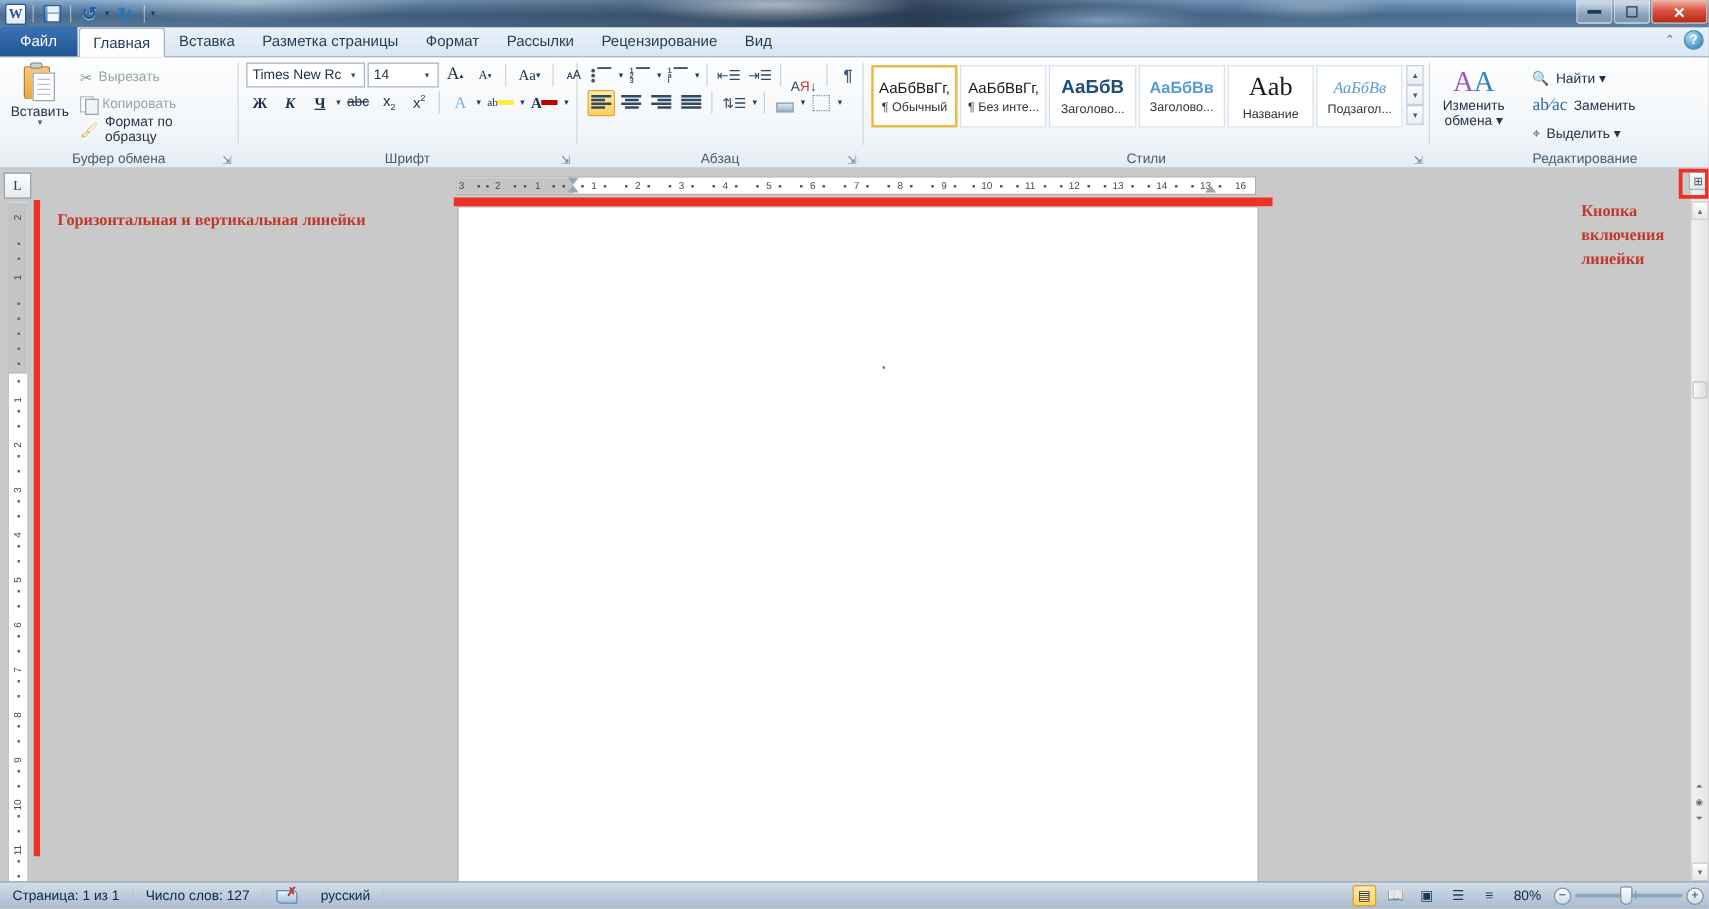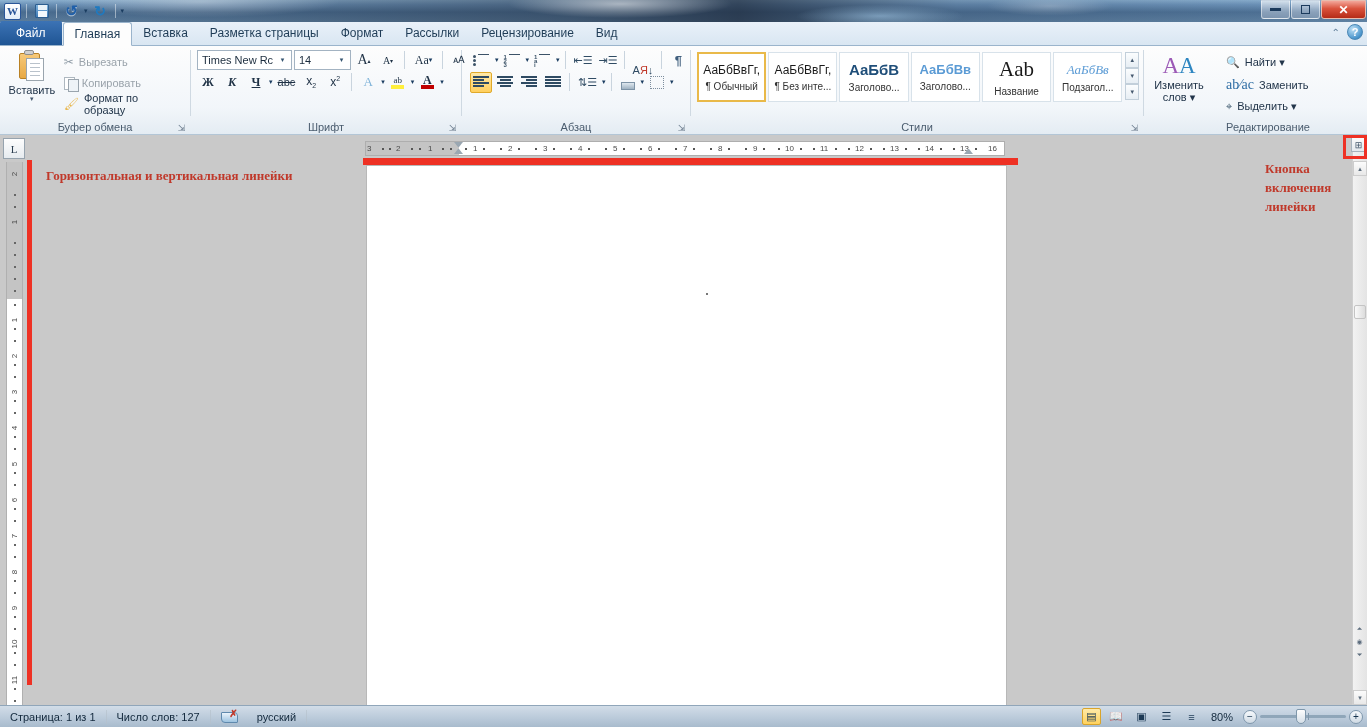--- a/index.html
+++ b/index.html
@@ -168,21 +168,21 @@
     padding: 0 2px;
   }
   .rbtn.wide { min-width: 27px; }
   .rbtn.sel { background: linear-gradient(180deg,#ffe9a8,#ffcf5e); border:1px solid #e0a92a; }
   .vsep { width:1px; height:18px; background:#c9d4de; margin:0 3px; }
   .bold-i { font-weight:bold; font-family:"Liberation Serif", serif; }
   .ital-i { font-style:italic; font-weight:bold; font-family:"Liberation Serif", serif; }
   .und-i { text-decoration: underline; font-weight:bold; font-family:"Liberation Serif", serif;}
   .strike-i { text-decoration: line-through; font-size:11px; }
   .sub-i sub, .sup-i sup { font-size: 7px; }
-  .fontcolor { display:flex; flex-direction:column; align-items:center; line-height:9px; }
+  .fontcolor { display:flex; flex-direction:row; align-items:center; line-height:9px; }
   .fontcolor .bar { width: 13px; height: 4px; }
   .aa-ico { font-family:"Liberation Serif", serif; font-size: 12px; }
 
   
   .listico { width:17px; height:13px; position:relative; }
   .listico i {
     position:absolute; left:5px; width:11px; height:1.5px; background:#3c5368;
   }
   .listico i:nth-child(1){top:1px;} .listico i:nth-child(2){top:5px;} .listico i:nth-child(3){top:9px;}
   .listico b {
@@ -651,21 +651,21 @@
       <span class="dlg-launcher">⇲</span>
     </div>
   </div>
   <div class="group-sep"></div>
 
   <div class="group" style="width:auto;flex:1">
     <div class="group-body">
       <div class="changestyles">
         <div class="cs-ico"><span class="a1">A</span><span class="a2">A</span></div>
         <div class="cs-lab">Изменить</div>
-        <div class="cs-lab">слов ▾</div>
+        <div class="cs-lab">обмена ▾</div>
       </div>
       <div class="group-sep" style="margin:2px 6px 18px"></div>
       <div class="edititems">
         <div class="edit-item">
           <span class="find-ico">🔍</span>
           <span>Найти ▾</span>
         </div>
         <div class="edit-item">
           <span class="repl-ico">ab⁄ac</span>
           <span>Заменить</span>

